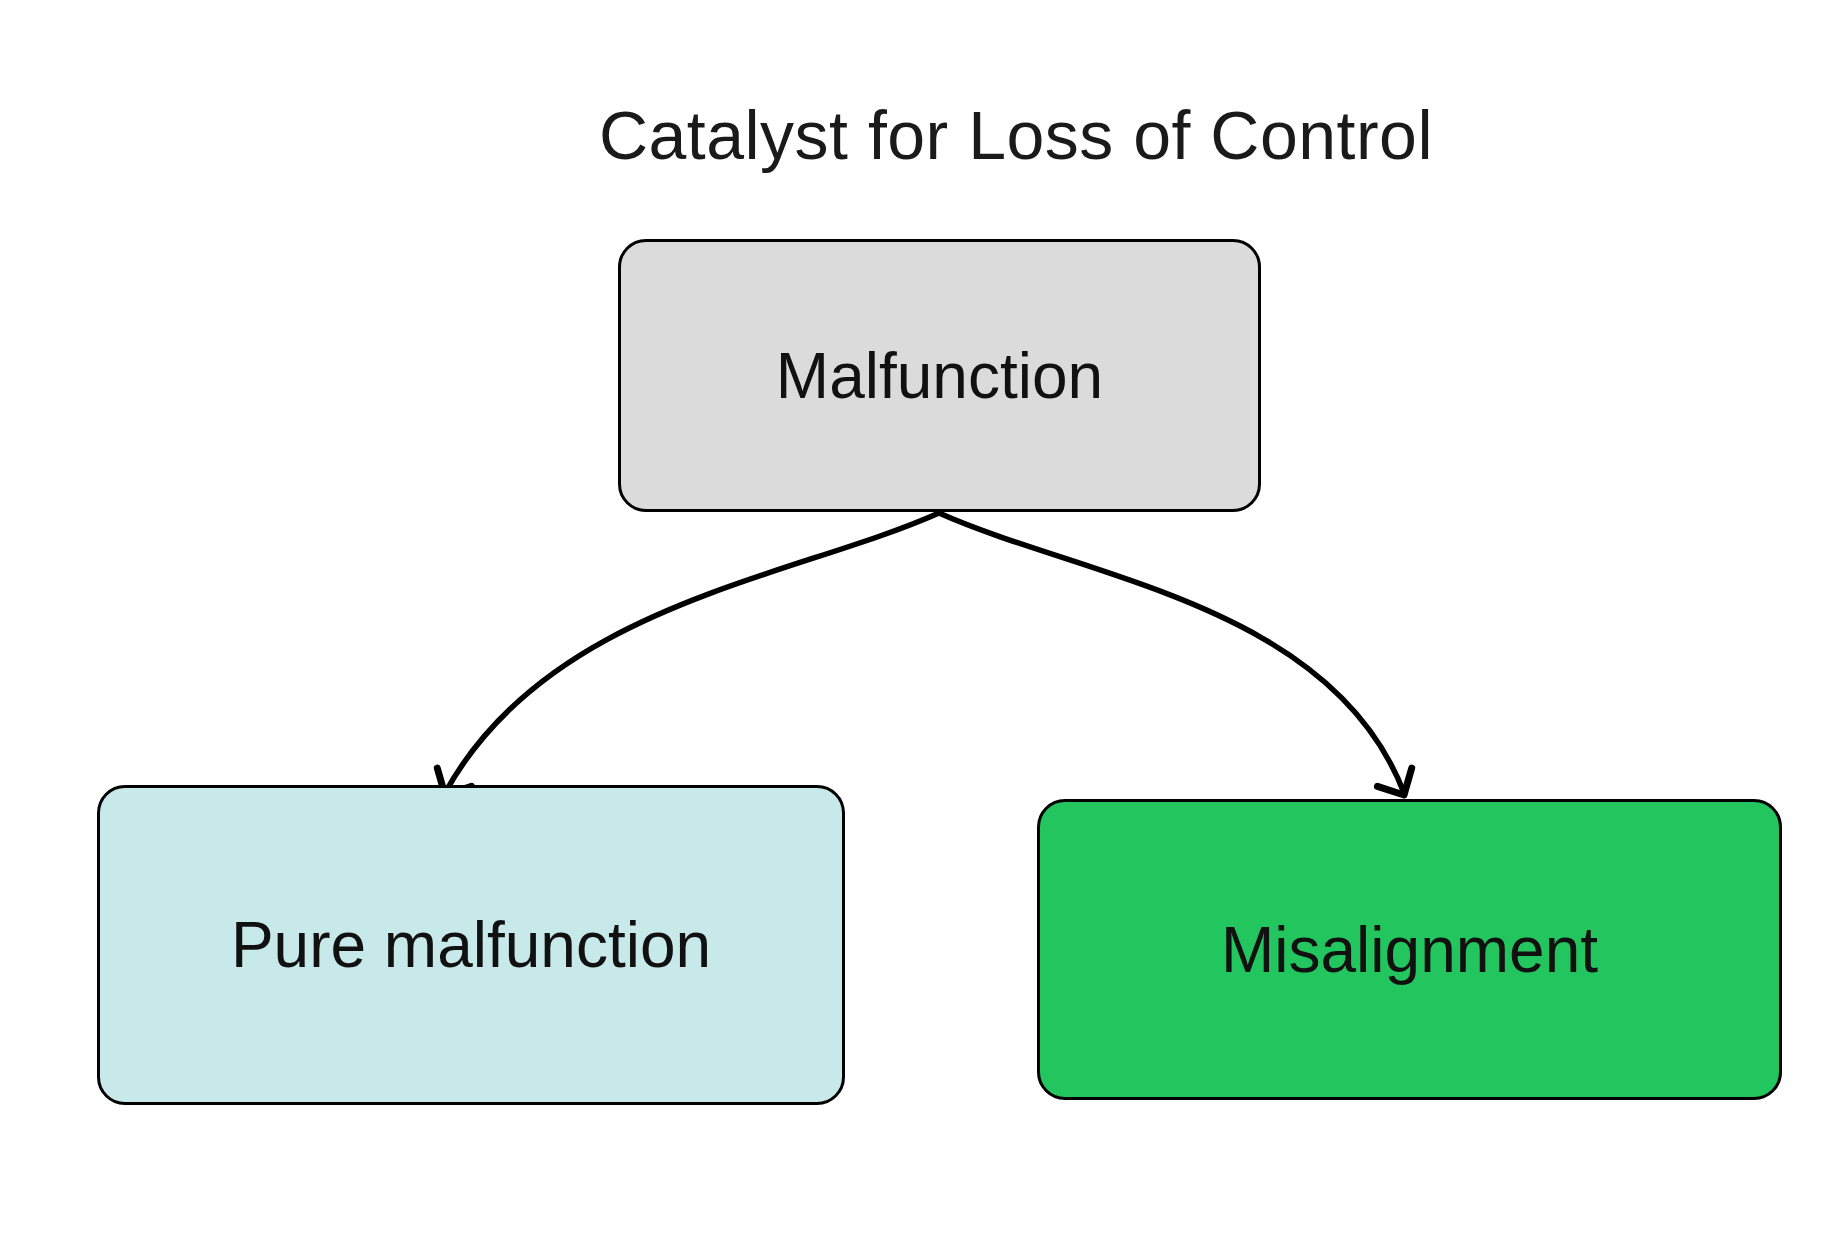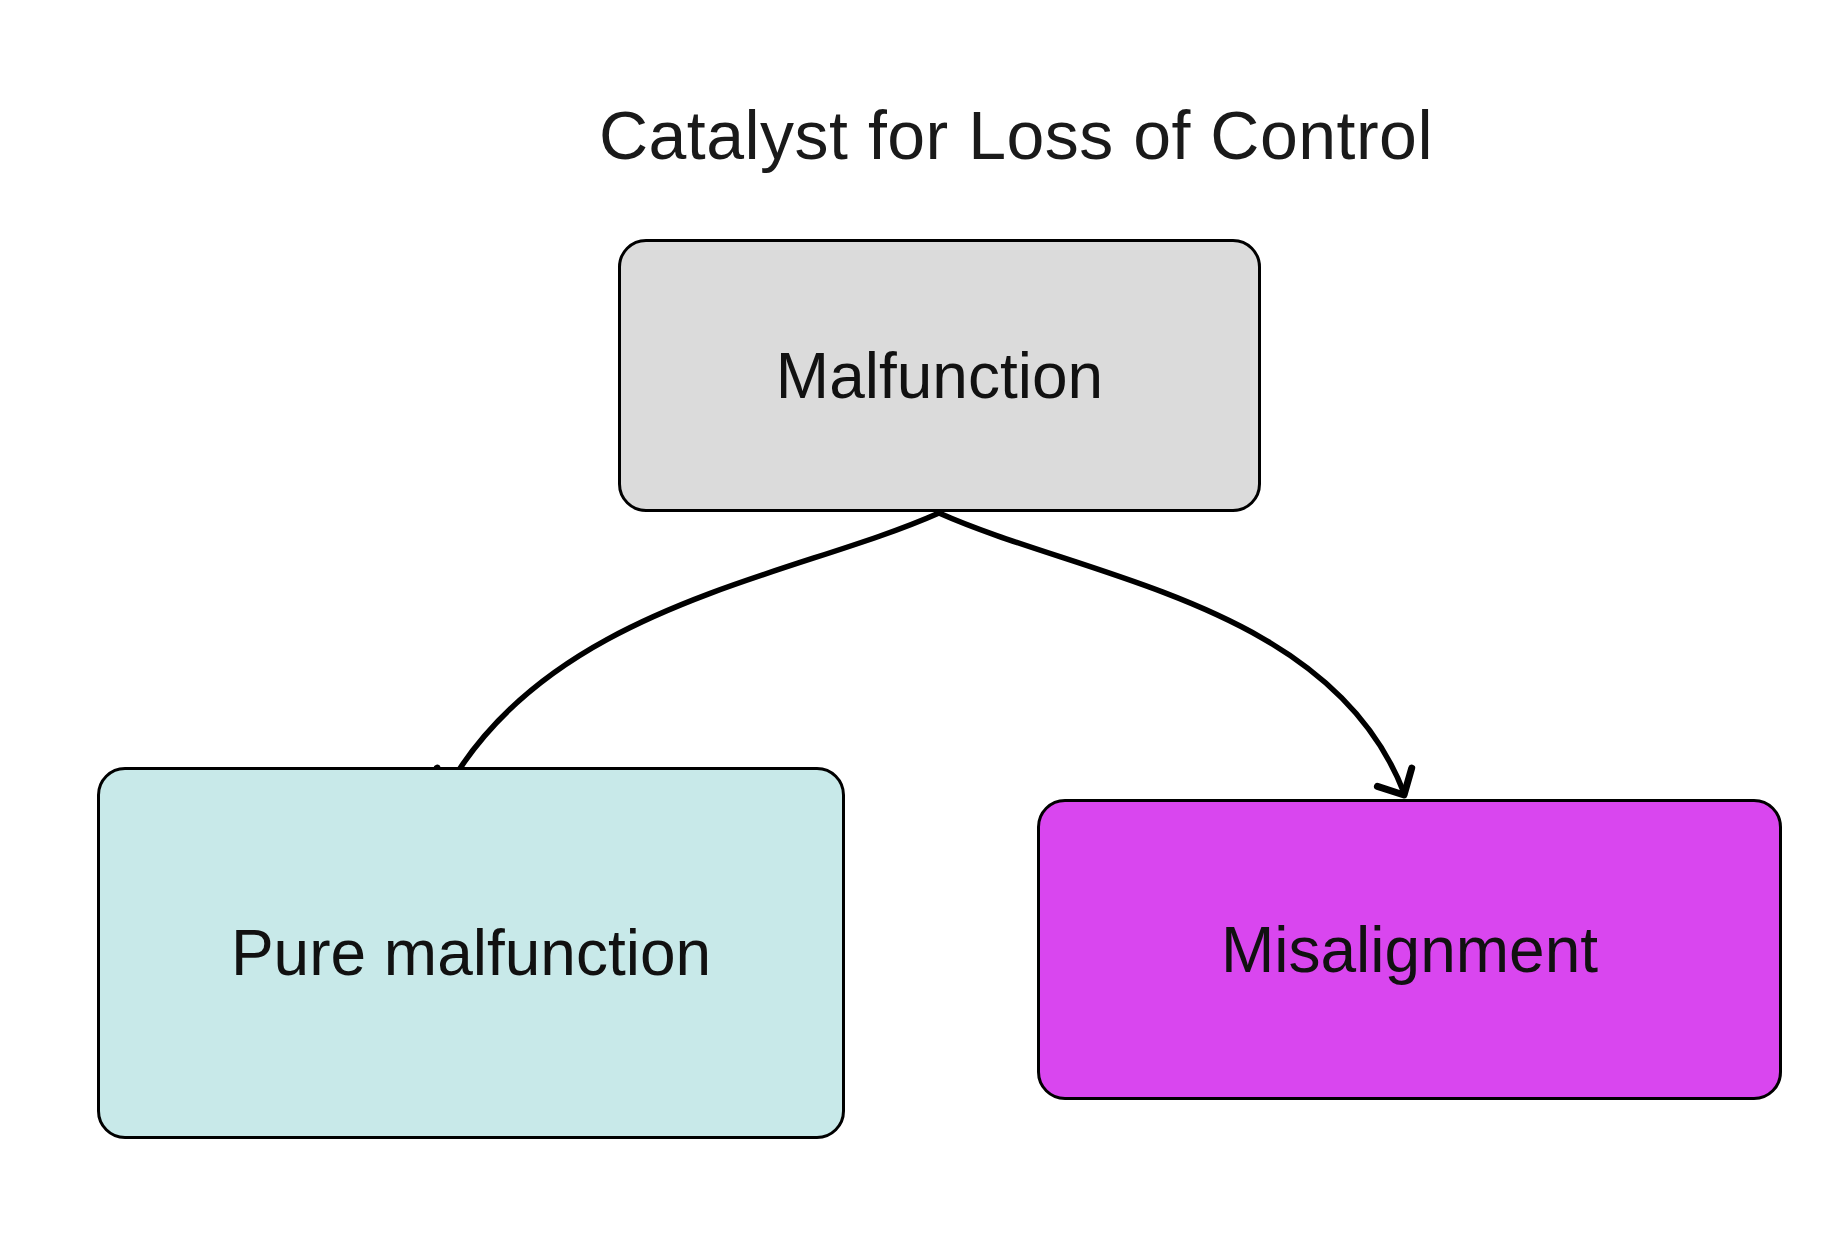--- a/index.html
+++ b/index.html
@@ -40,23 +40,23 @@
     white-space: nowrap;
   }
   .node-root {
     left: 618px;
     top: 239px;
     width: 643px;
     height: 273px;
   }
   .node-left {
     left: 97px;
-    top: 767px;
+    top: 785px;
     width: 748px;
-    height: 372px;
+    height: 320px;
   }
   .node-right {
     left: 1037px;
     top: 799px;
     width: 745px;
     height: 301px;
   }
   .edges-layer {
     position: absolute;
     left: 0;
@@ -96,17 +96,17 @@
   </svg>
 
   <div class="node node-root" style="background: rgb(219, 219, 219);">
     <span>Malfunction</span>
   </div>
 
   <div class="node node-left" style="background: rgb(200, 233, 233);">
     <span>Pure malfunction</span>
   </div>
 
-  <div class="node node-right" style="background: #d946ef;">
+  <div class="node node-right" style="background: #22c55e;">
     <span>Misalignment</span>
   </div>
 
 </div>
 
 </body></html>

